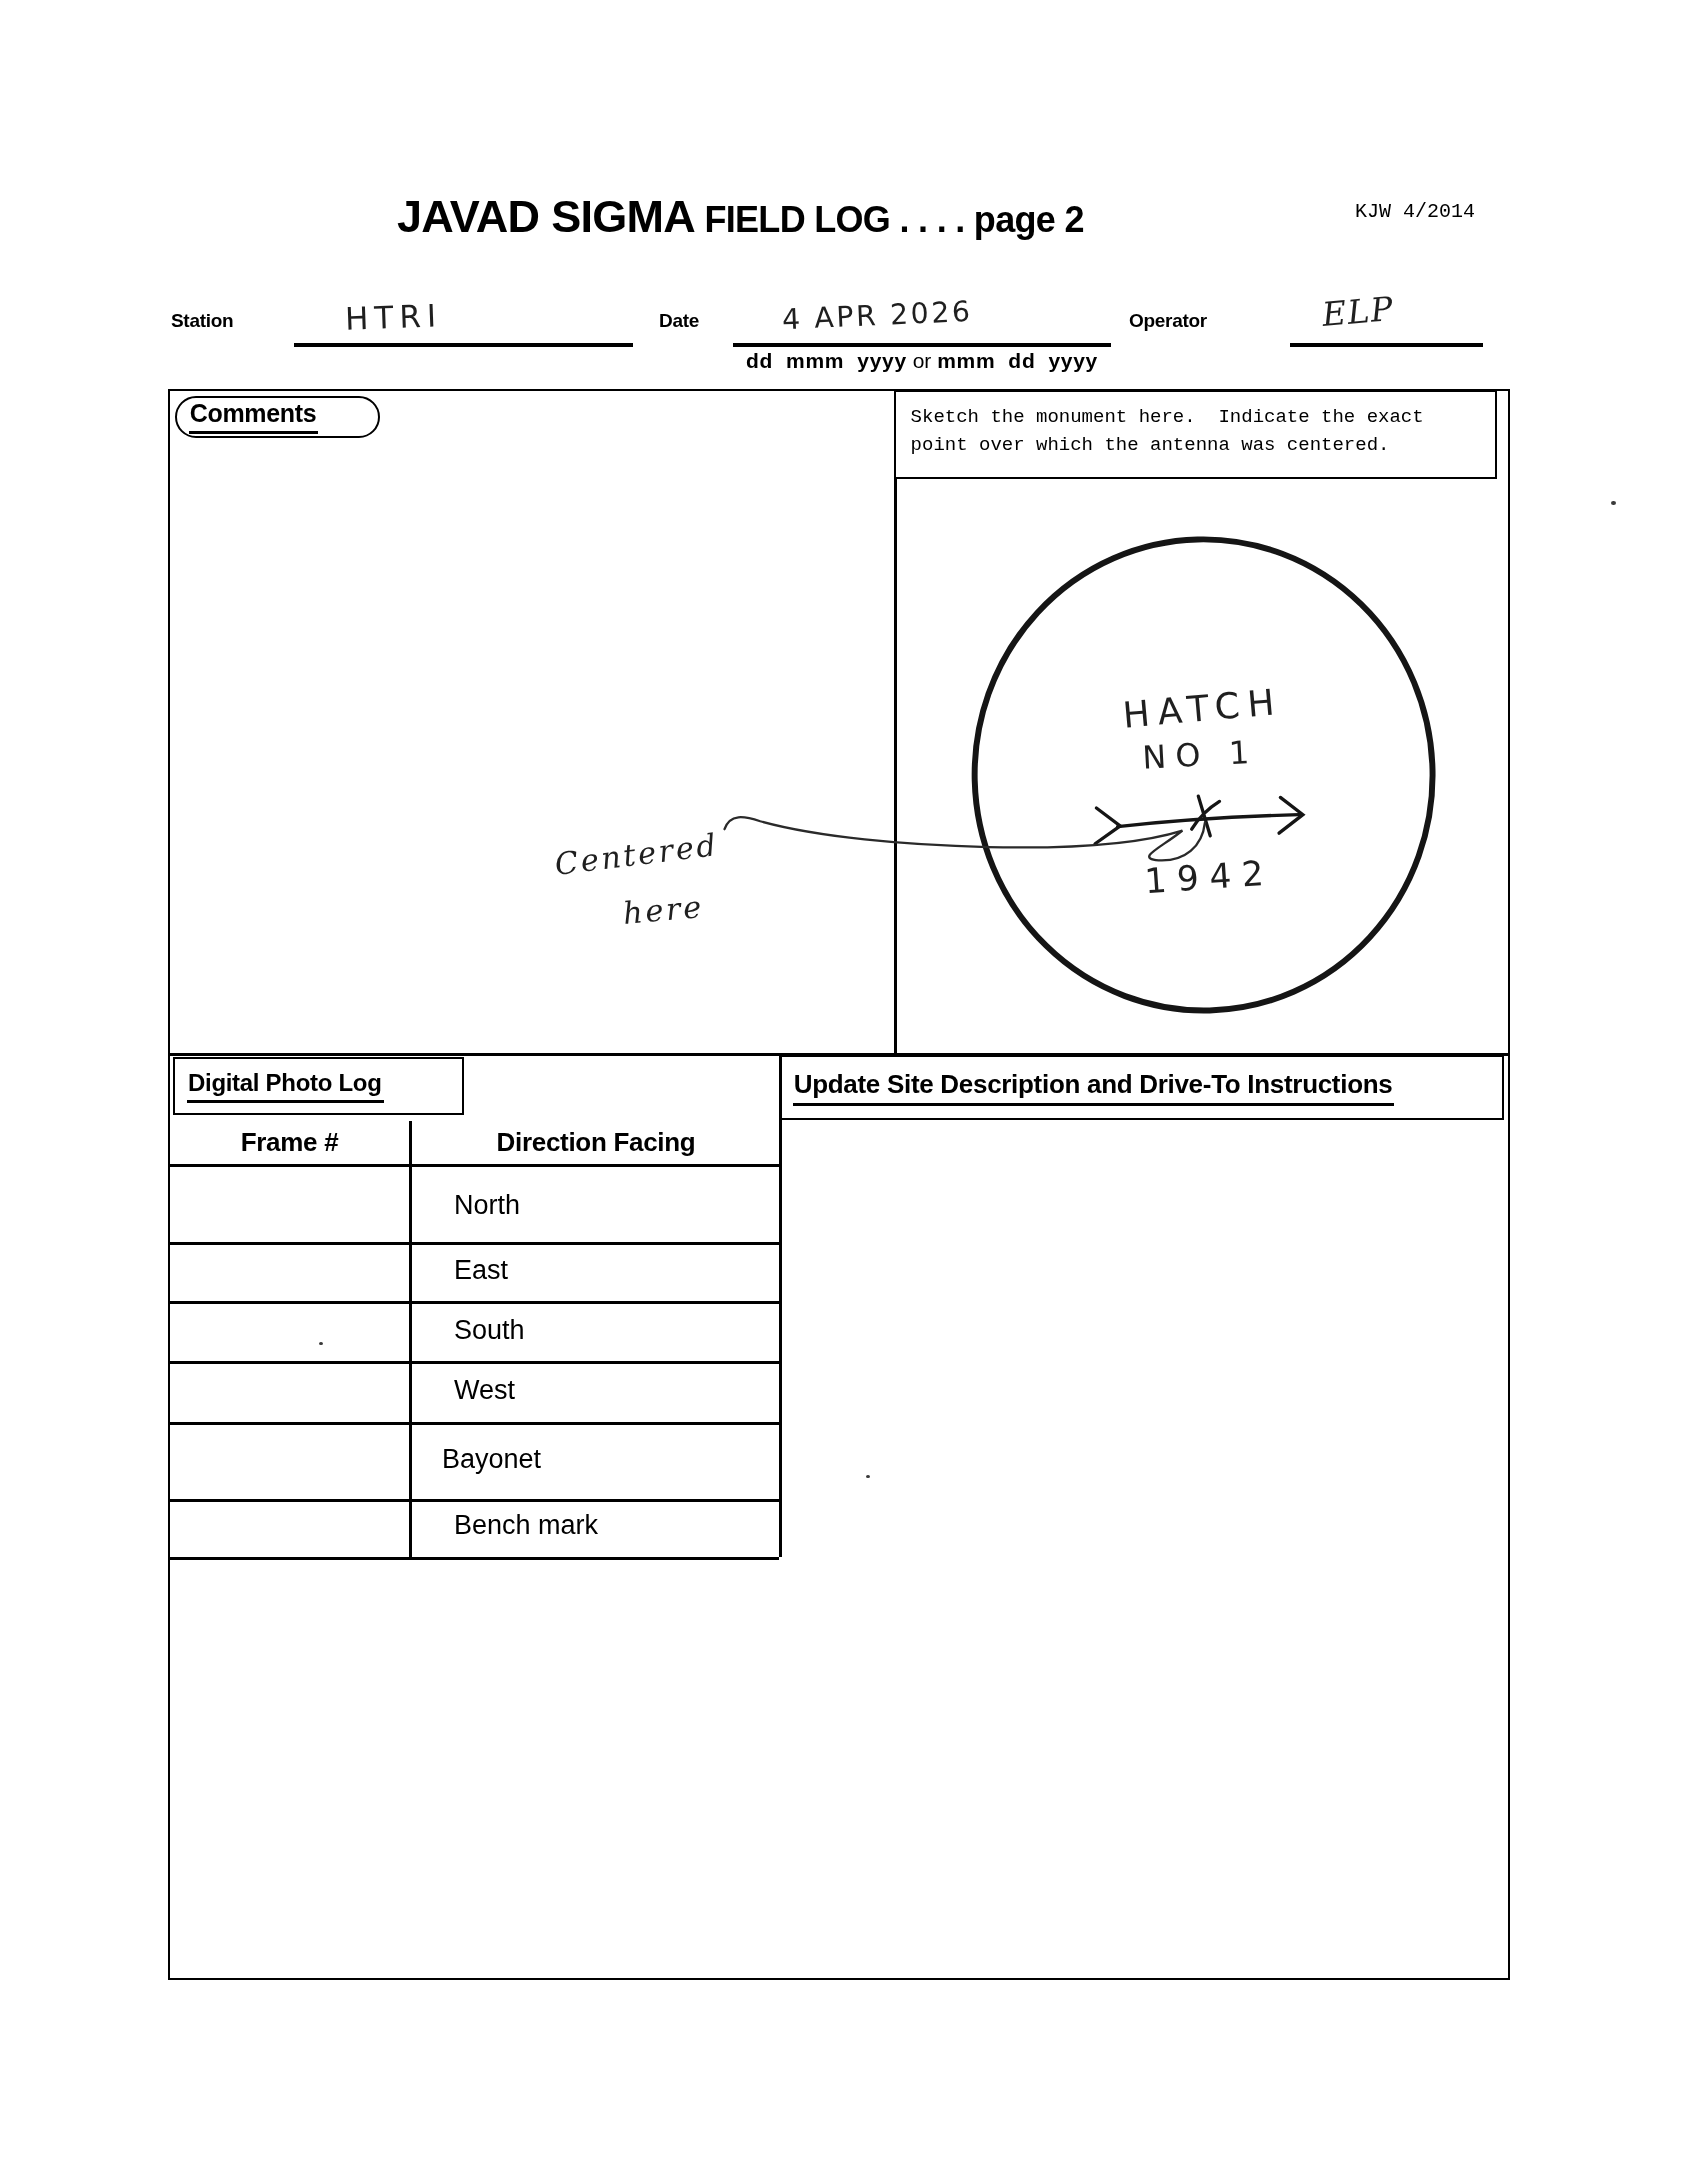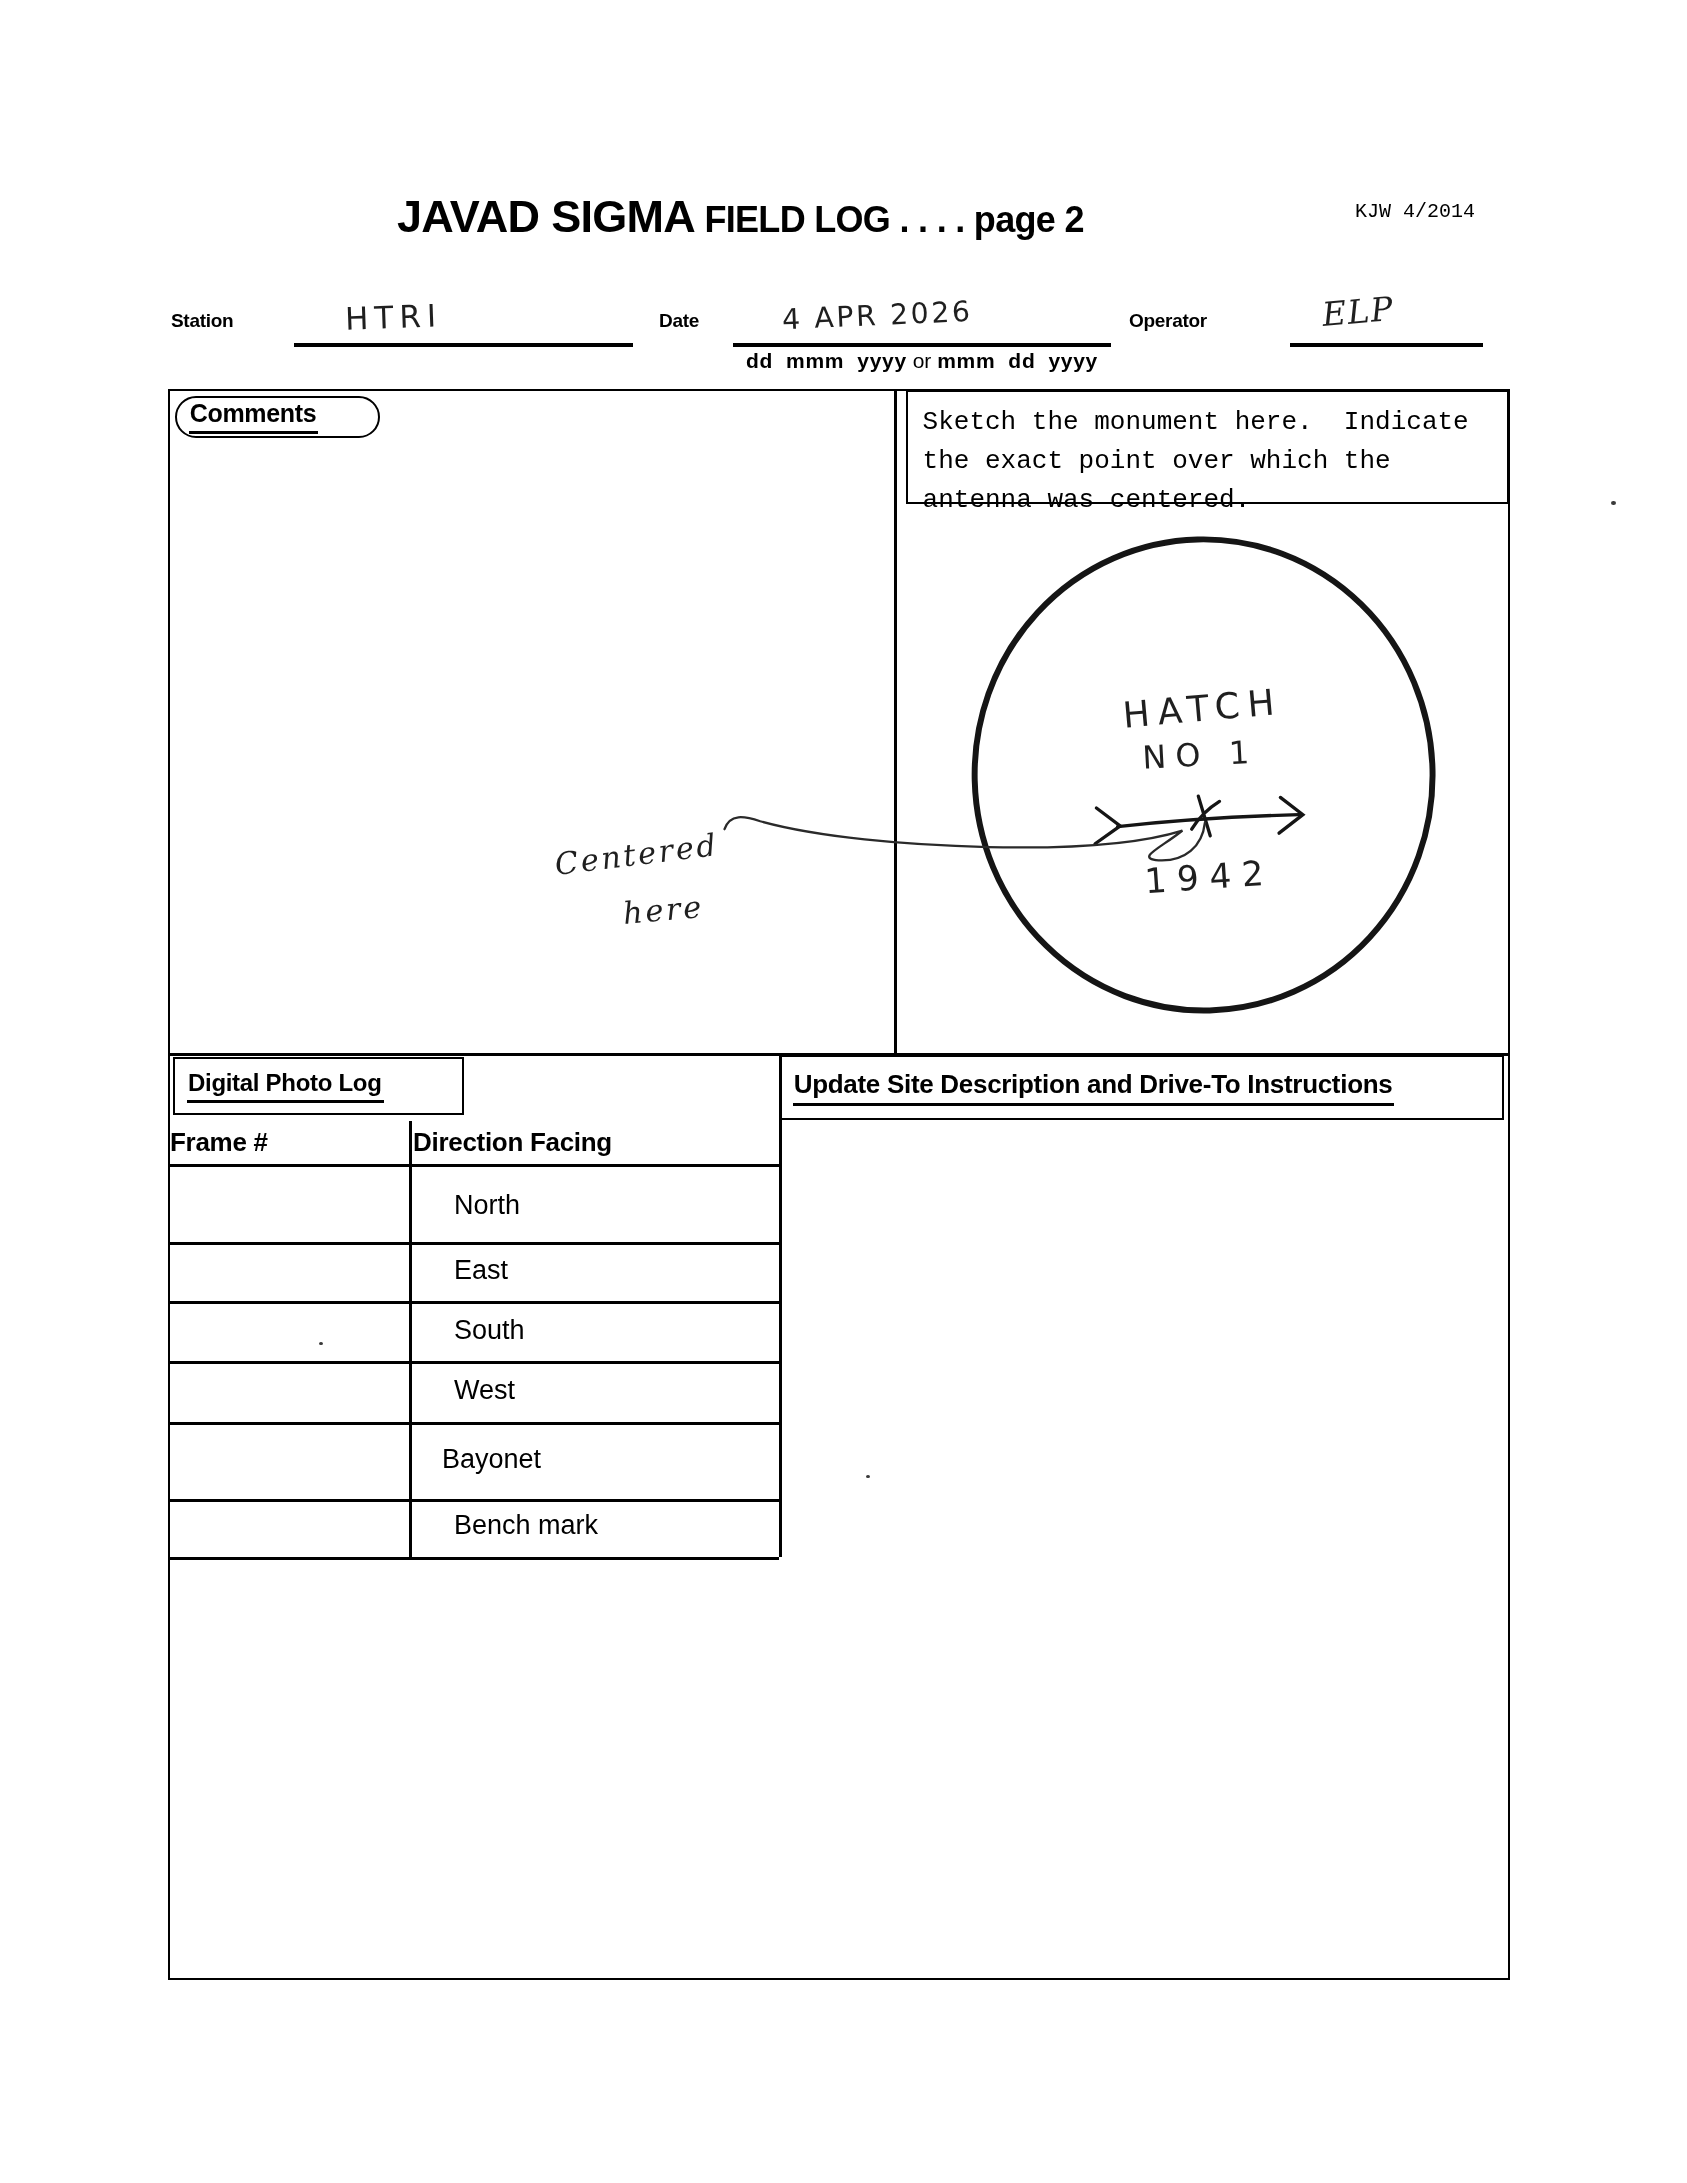--- a/index.html
+++ b/index.html
@@ -19,24 +19,24 @@
   .hand{color:#1f1f1f;}
   .hand-print{font-family:"DejaVu Sans",sans-serif;}
   .hand-cursive{font-family:"DejaVu Serif",serif;font-style:italic;}
   .date-hint{position:absolute;left:733px;top:349px;width:378px;text-align:center;font-size:21px;white-space:pre;}
   .date-hint b{font-weight:bold;letter-spacing:0.7px;}
   
   .outerbox{position:absolute;left:168px;top:389px;width:1338px;height:1587px;border:2.6px solid #000;}
   .vline,.hline{position:absolute;background:#000;}
   .boxed-label{position:absolute;background:#fff;border:2.6px solid #000;display:flex;align-items:center;padding:0 12px;}
   .boxed-label span{font-weight:bold;letter-spacing:-0.3px;border-bottom:3.3px solid #000;padding:0 2px 2.6px 0.7px;white-space:nowrap;}
-  .instruction-box{position:absolute;left:724px;top:-0.7px;width:603px;height:114px;border:2.6px solid #000;background:#fff;
-    font-family:"Liberation Mono",monospace;font-size:26px;line-height:1.5;padding:10.6px 8px 0 14.6px;box-sizing:border-box;white-space:pre-wrap;margin-left:12px;}
+  .instruction-box{position:absolute;left:724px;top:-0.7px;width:603px;height:89px;border:2.6px solid #000;background:#fff;
+    font-family:"Liberation Mono",monospace;font-size:19px;line-height:1.5;padding:10.6px 8px 0 14.6px;box-sizing:border-box;white-space:pre-wrap;}
   
-  .col-header{position:absolute;font-weight:bold;font-size:26px;letter-spacing:-0.3px;text-align:left;}
+  .col-header{position:absolute;font-weight:bold;font-size:26px;letter-spacing:-0.3px;text-align:center;}
   .dir-label{position:absolute;font-size:27px;letter-spacing:0;}
   .frame-cell{position:absolute;font-size:27px;}
   .speck{position:absolute;background:#3a3a3a;border-radius:50%;}
   svg text{fill:#1f1f1f;}
 </style>
 </head>
 <body>
 
 <div class="sheet">
 

